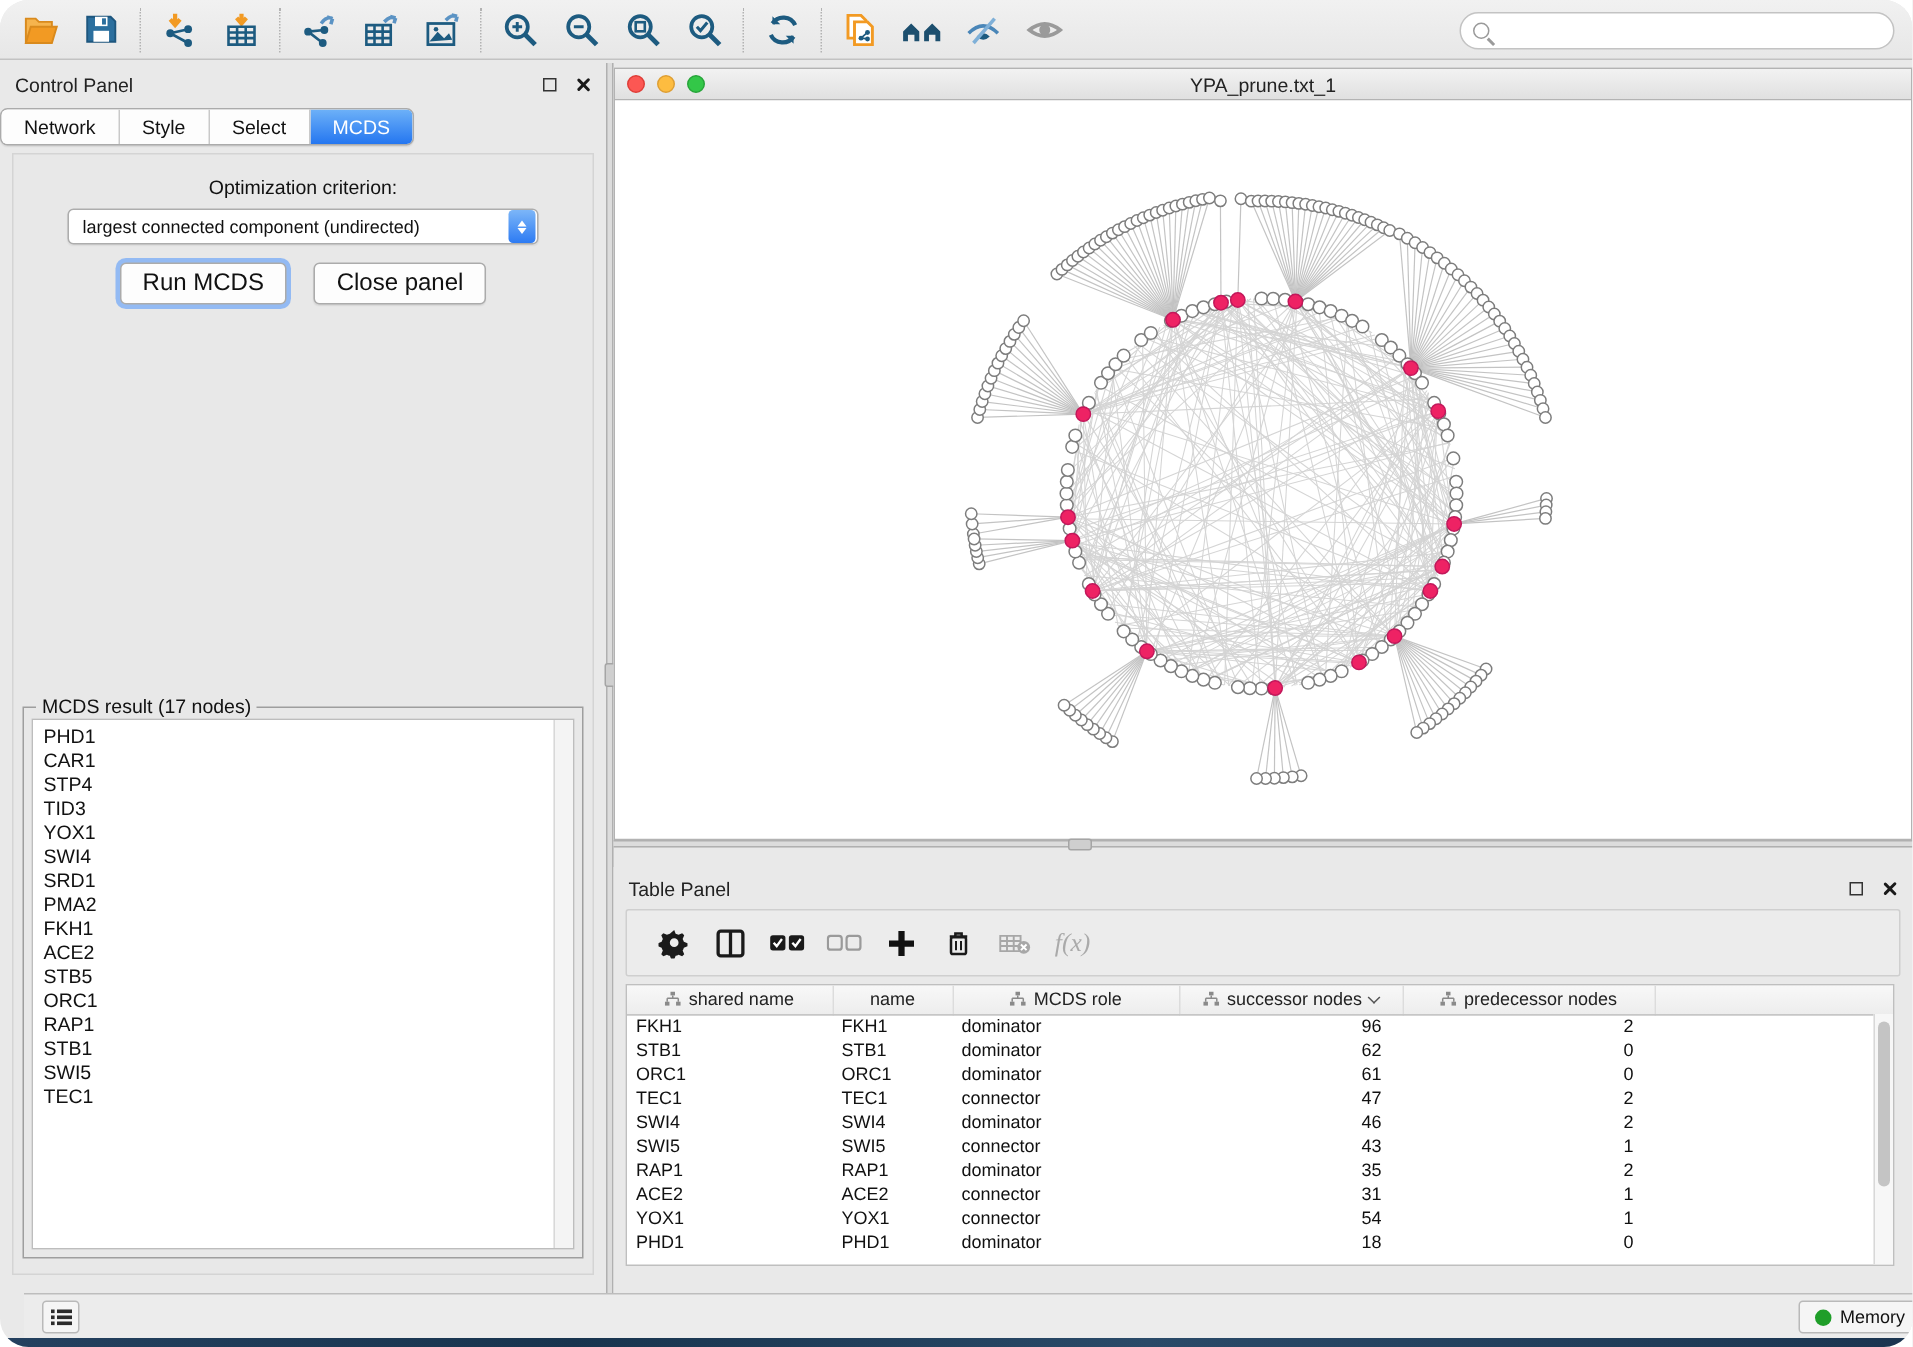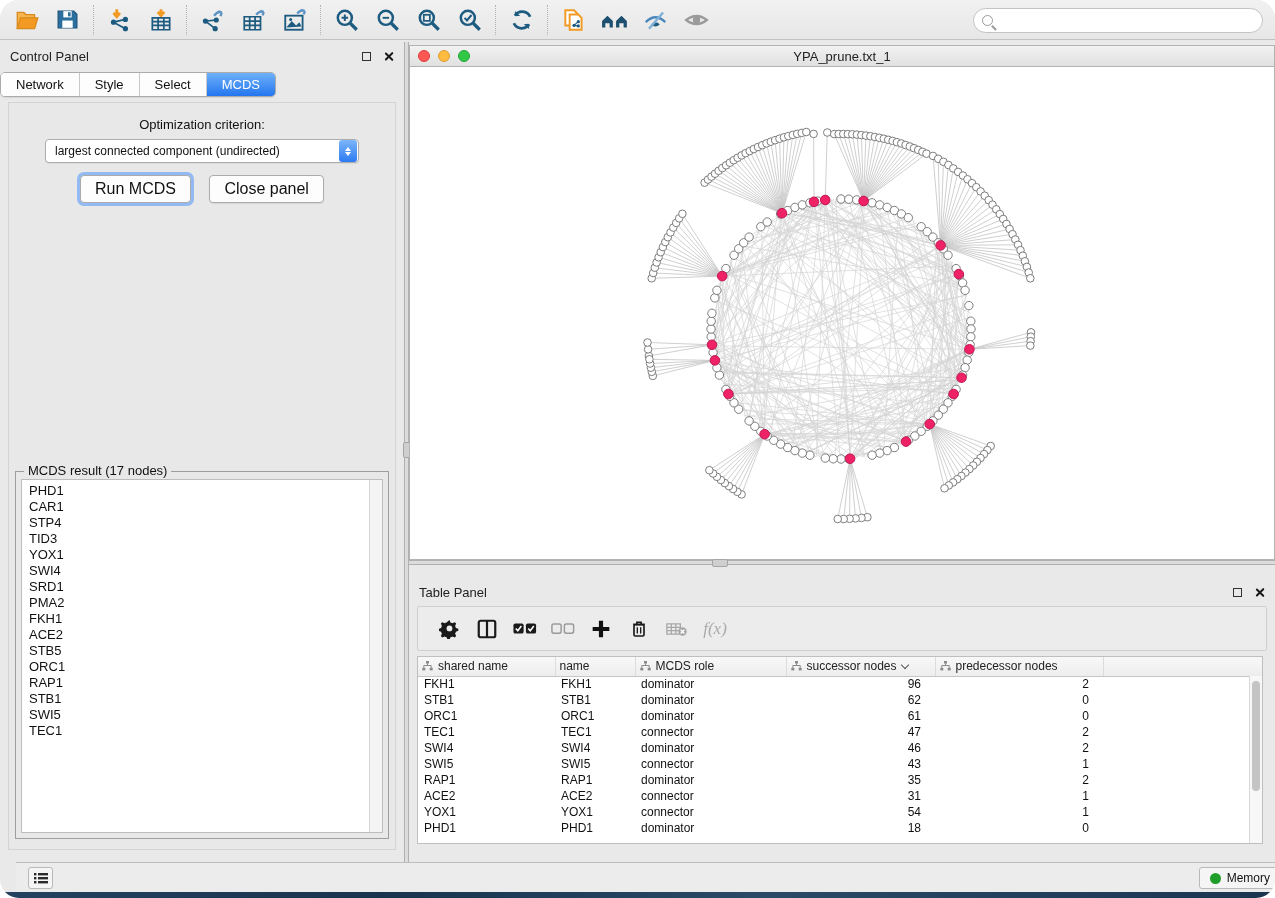--- a/index.html
+++ b/index.html
@@ -89,21 +89,21 @@
   #tp-toolbar { position:absolute; left:8px; right:8px; top:28px; height:45px; background:#ececec;
     border:1px solid #cfcfcf; border-radius:2px; display:flex; align-items:center; padding-left:12px; }
   .tp-btn { width:38px; height:38px; display:flex; align-items:center; justify-content:center; cursor:pointer; }
   .fx-label { font-family:"Liberation Serif",serif; font-style:italic; font-size:17px; color:#aaa; }
   #table-wrap { position:absolute; left:8px; right:12px; top:78px; height:188px; background:#fff;
     border:1px solid #bfbfbf; overflow:hidden; }
   table { border-collapse:collapse; width:100%; table-layout:fixed; }
   thead th { height:19px; background:linear-gradient(#f8f8f8,#ededed); border-bottom:1px solid #c6c6c6;
     border-right:1px solid #dcdcdc; font-weight:normal; font-size:12px; color:#222; cursor:pointer; }
   thead th:last-child { border-right:none; }
-  .hwrap { display:flex; align-items:center; gap:5px; padding:0 4px; }
+  .hwrap { display:flex; align-items:center; justify-content:center; gap:5px; padding:0 4px; }
   .sortchev { width:6px; height:6px; border-right:1.6px solid #555; border-bottom:1.6px solid #555;
     transform:rotate(45deg); margin-top:-3px; }
   tbody td { height:16px; font-size:12px; color:#111; padding:0 6px; white-space:nowrap; overflow:hidden; }
   td.num { text-align:right; padding-right:14px; }
   col.c1{width:137px;} col.c2{width:80px;} col.c3{width:151px;} col.c4{width:149px;} col.c5{width:168px;} col.c6{width:auto;}
   #tbl-scroll { position:absolute; right:0; top:19px; bottom:0; width:13px; background:#f7f7f7; border-left:1px solid #d8d8d8; }
   #tbl-thumb { position:absolute; left:2px; right:2px; top:5px; height:110px; background:#c4c4c4; border-radius:5px; }
   #tp-tabs-row { position:absolute; left:0; right:0; top:270px; text-align:center; }
 
   

